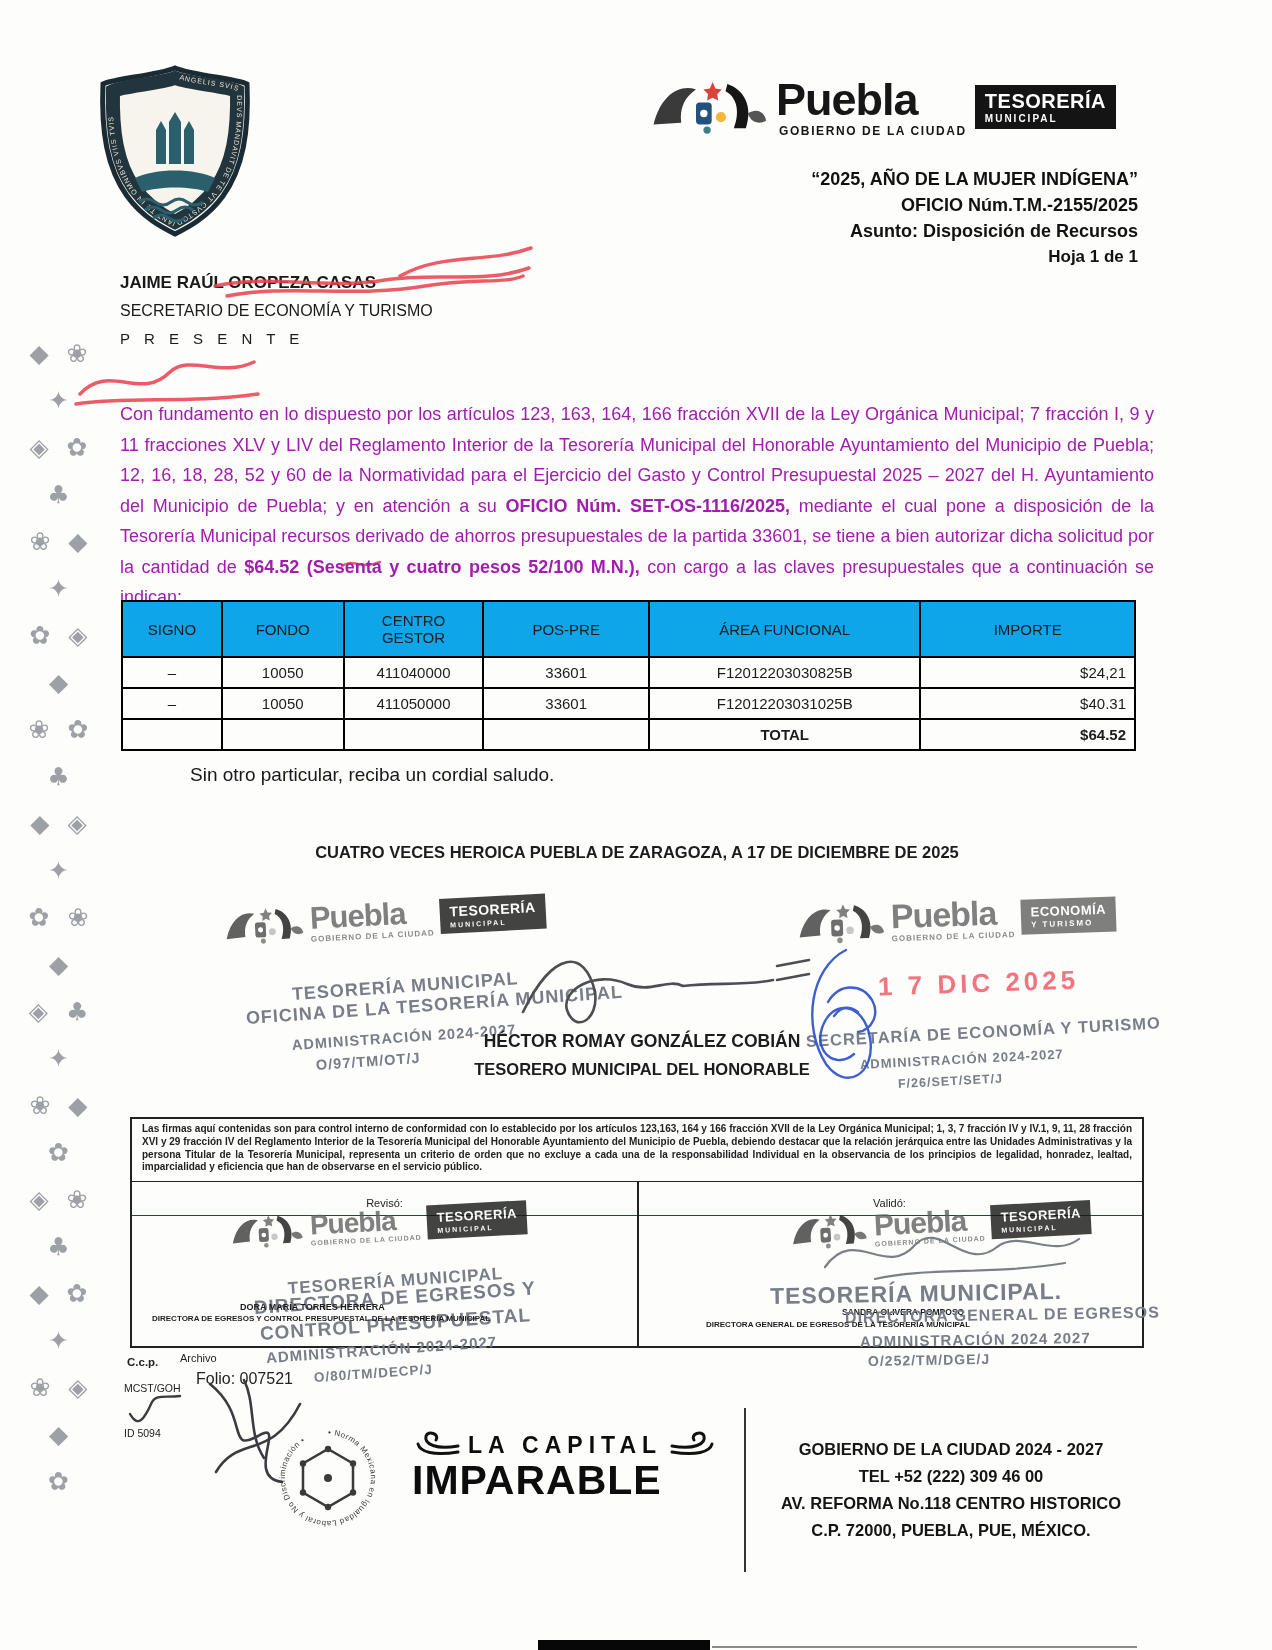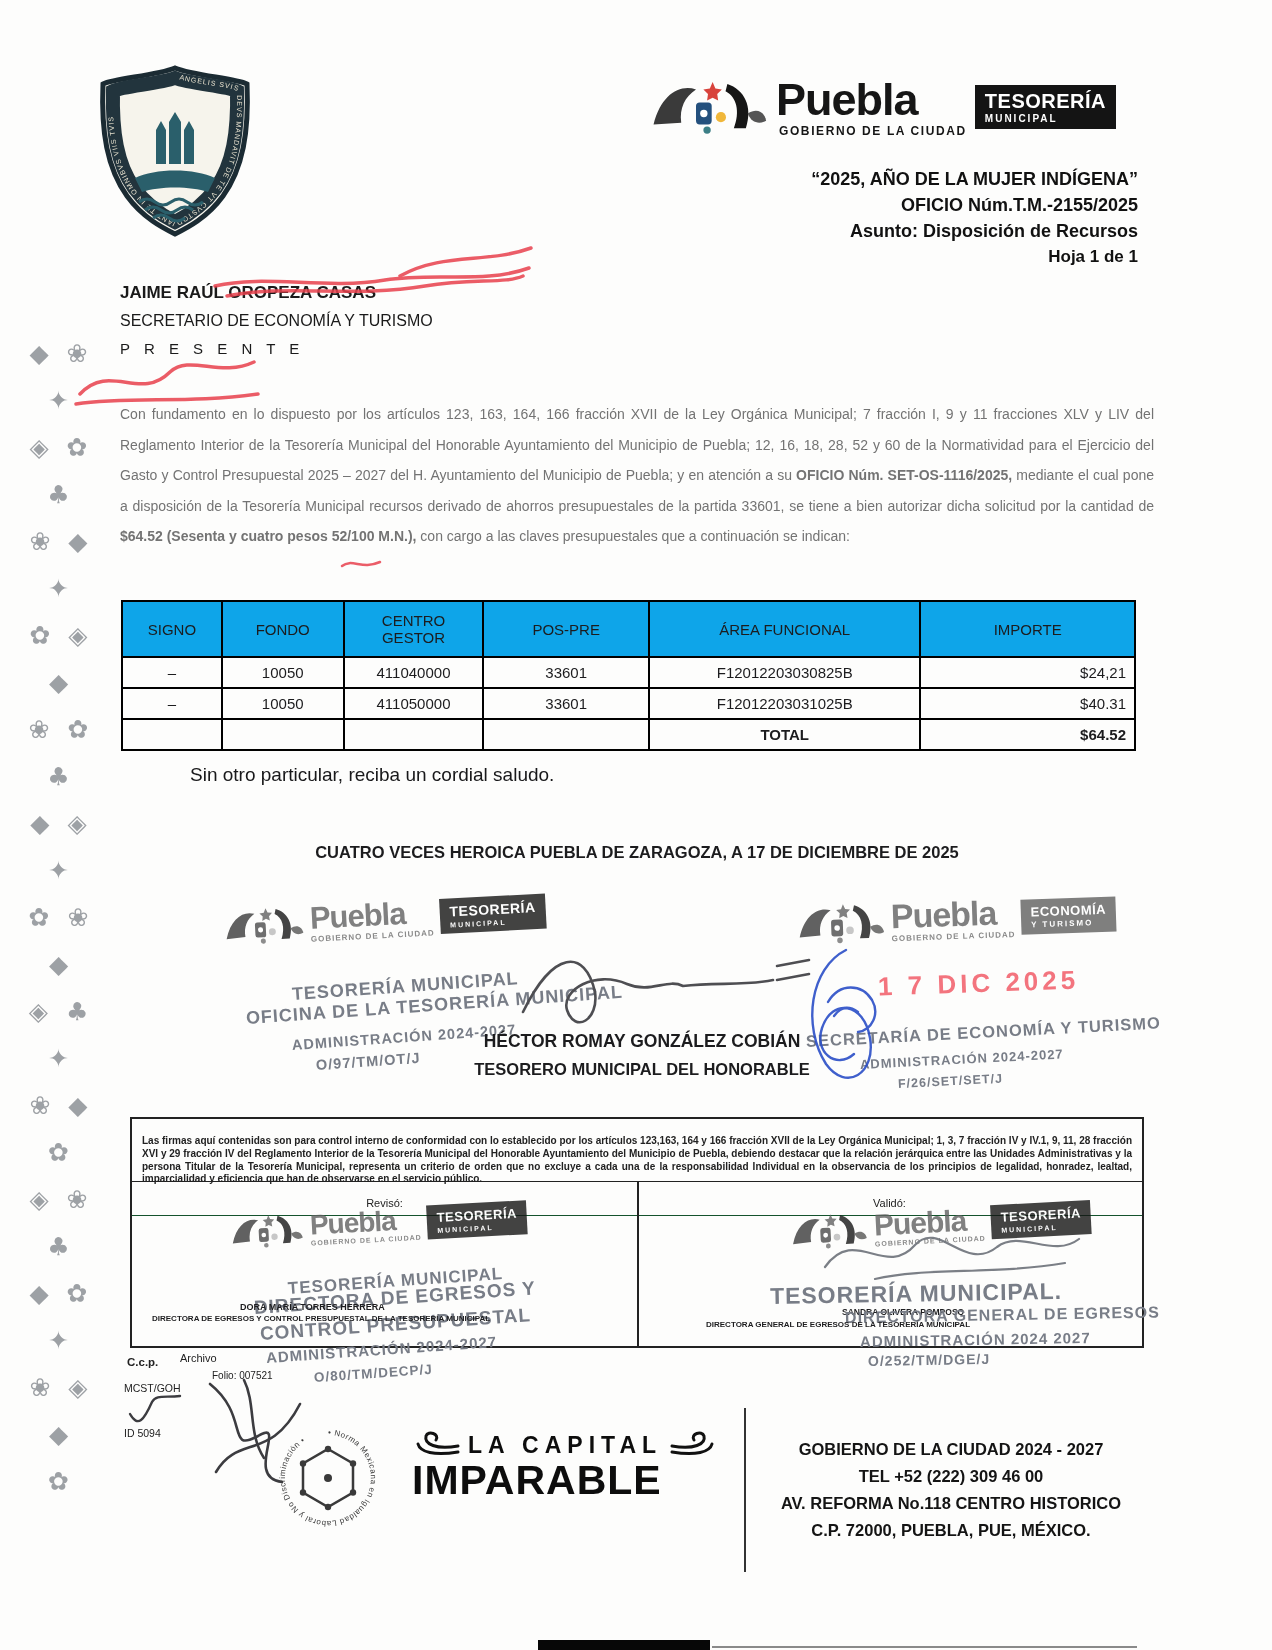--- a/index.html
+++ b/index.html
@@ -23,26 +23,26 @@
   #logoTop .brand{font-size:45px}
   #logoTop .brandSub{font-size:12px;margin-top:3px;padding-left:3px}
   #logoTop .bt{font-size:20px}
   #logoTop .bb{font-size:10px}
 
   
   #headRight{left:690px;top:166px;width:448px;text-align:right;font-weight:700;font-size:18px;line-height:26px;color:#111}
   #headRight .sm{font-size:17px}
 
   
-  #addr{left:120px;top:279px;font-size:16px;line-height:28px;color:#1a1a1a}
+  #addr{left:120px;top:269px;font-size:16px;line-height:28px;color:#1a1a1a}
   #addr .nm{font-weight:800;font-size:17px}
   #addr .pr{letter-spacing:5px;font-size:15px}
 
   
-  #para{left:120px;top:399px;width:1034px;font-size:14px;line-height:30.5px;text-align:justify;color:#737373}
+  #para{left:120px;top:399px;width:1034px;font-size:18px;line-height:30.5px;text-align:justify;color:#a21caf}
   #para .b{font-weight:800}
 
   
   #tbl{left:121px;top:600px;width:1015px;border-collapse:collapse}
   #tbl th,#tbl td{border:2px solid #000;font-size:15px;text-align:center;padding:2px 4px}
   #tbl th{background:#0ea5e9;font-weight:400;height:50px}
   #tbl td{height:25px}
   #tbl .num{text-align:right;padding-right:8px}
   #tbl .tot{font-weight:800}
 
@@ -75,21 +75,21 @@
   #srLogo .badge{background:#5e5f62}
   #srLogo .bt{font-size:13px}  #srLogo .bb{font-size:8px}
   #redDate{left:878px;top:968px;font-size:26px;font-weight:700;letter-spacing:4px;color:#f3747e;transform:rotate(-2deg);position:absolute;white-space:nowrap}
   #srL1{left:806px;top:1032px;font-size:16.5px;font-weight:700;transform:rotate(-3deg)}
   #srL2{left:860px;top:1057px;font-size:13px;transform:rotate(-3deg)}
   #srL3{left:898px;top:1077px;font-size:12.5px;transform:rotate(-3deg)}
 
   
   #frame{left:130px;top:1117px;width:1010px;height:227px;border:2px solid #222}
   #disc{position:absolute;left:0;top:0;width:100%;height:63px;border-bottom:1.5px solid #222;
-    padding:16px 10px;box-sizing:border-box;font-size:10px;font-weight:600;line-height:12.8px;text-align:justify;color:#222}
+    padding:4px 10px;box-sizing:border-box;font-size:10px;font-weight:600;line-height:12.8px;text-align:justify;color:#222}
   #labRow{position:absolute;left:0;top:75px;width:100%;height:21px;border-bottom:1px solid #14532d;font-size:11px;color:#222}
   #labRow .ll{position:absolute;left:0;width:50%;text-align:center;top:3px}
   #labRow .rl{position:absolute;left:50%;width:50%;text-align:center;top:3px}
   #vdiv{position:absolute;left:50%;top:63px;width:1.5px;height:164px;background:#222}
 
   
   #rvLogo{left:228px;top:1206px}
   #rvLogo .brand{font-size:28px}
   #rvLogo .brandSub{font-size:7px;letter-spacing:1px}
   #rvLogo .bt{font-size:13px} #rvLogo .bb{font-size:7px}
@@ -111,21 +111,21 @@
   #vaName{left:842px;top:1307px;font-size:8.5px}
   #vaBig{left:845px;top:1309px;font-size:16px;font-weight:700;transform:rotate(-1deg)}
   #vaRole{left:706px;top:1320px;font-size:8px}
   #vaAdmin{left:860px;top:1333px;font-size:15px;transform:rotate(-1deg)}
   #vaCode{left:868px;top:1353px;font-size:14px;transform:rotate(-1deg)}
 
   
   .fnote{position:absolute;color:#222;white-space:nowrap}
   #ccp{left:127px;top:1356px;font-size:11.5px;font-weight:700}
   #archivo{left:180px;top:1352px;font-size:11px}
-  #folio{left:212px;top:1370px;font-size:10px}
+  #folio{left:196px;top:1370px;font-size:16px}
   #initials{left:124px;top:1382px;font-size:10.5px}
   #idnum{left:124px;top:1427px;font-size:10.5px}
 
   #capital{left:412px;top:1430px;width:306px;}
   #capRow{display:flex;align-items:center;justify-content:center;gap:8px}
   #capTop{font-weight:800;font-size:23px;letter-spacing:6px;color:#0d0d0d}
   #capBottom{font-weight:800;font-size:41px;letter-spacing:1px;color:#0d0d0d;margin-top:-3px}
 
   #fdiv{left:744px;top:1408px;width:2px;height:164px;background:#333}
   #footRight{left:762px;top:1436px;width:378px;text-align:center;font-weight:700;font-size:16.5px;line-height:27px;color:#141414}

